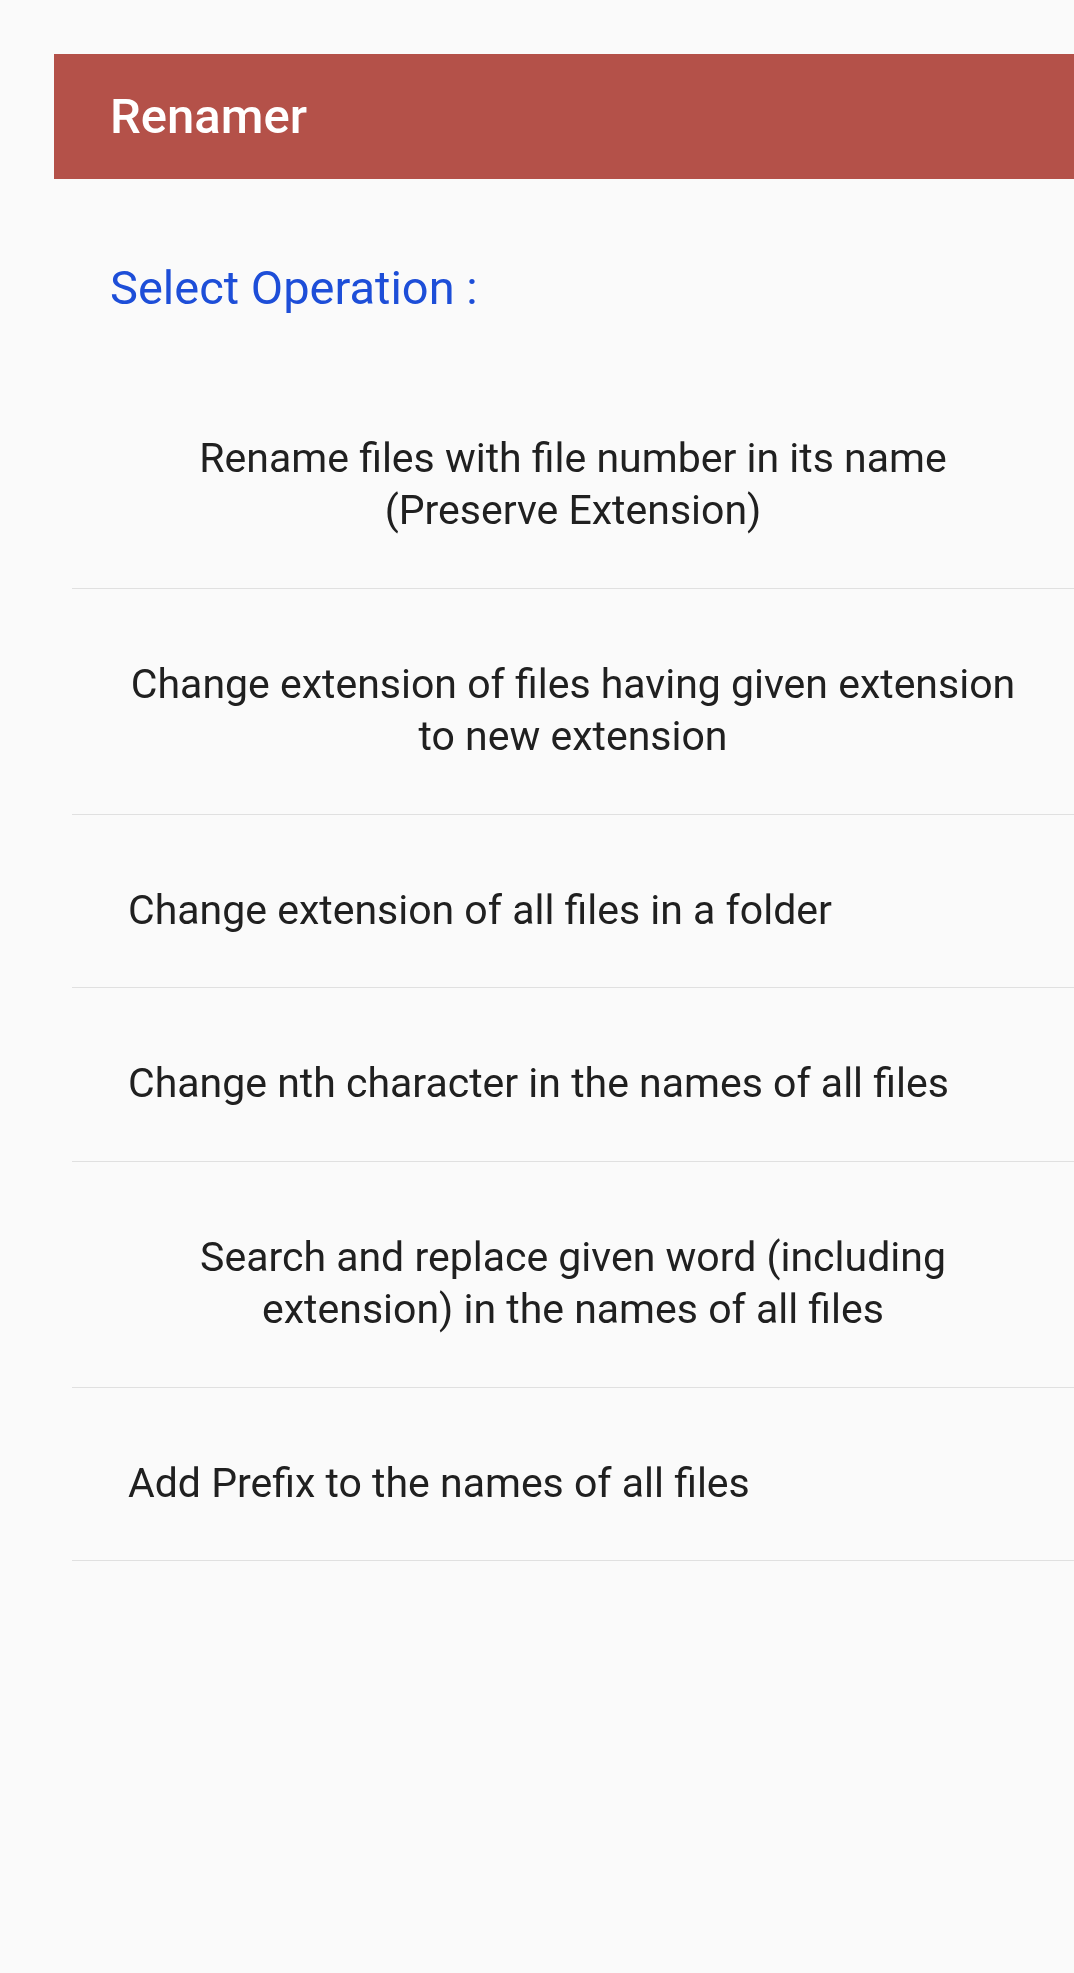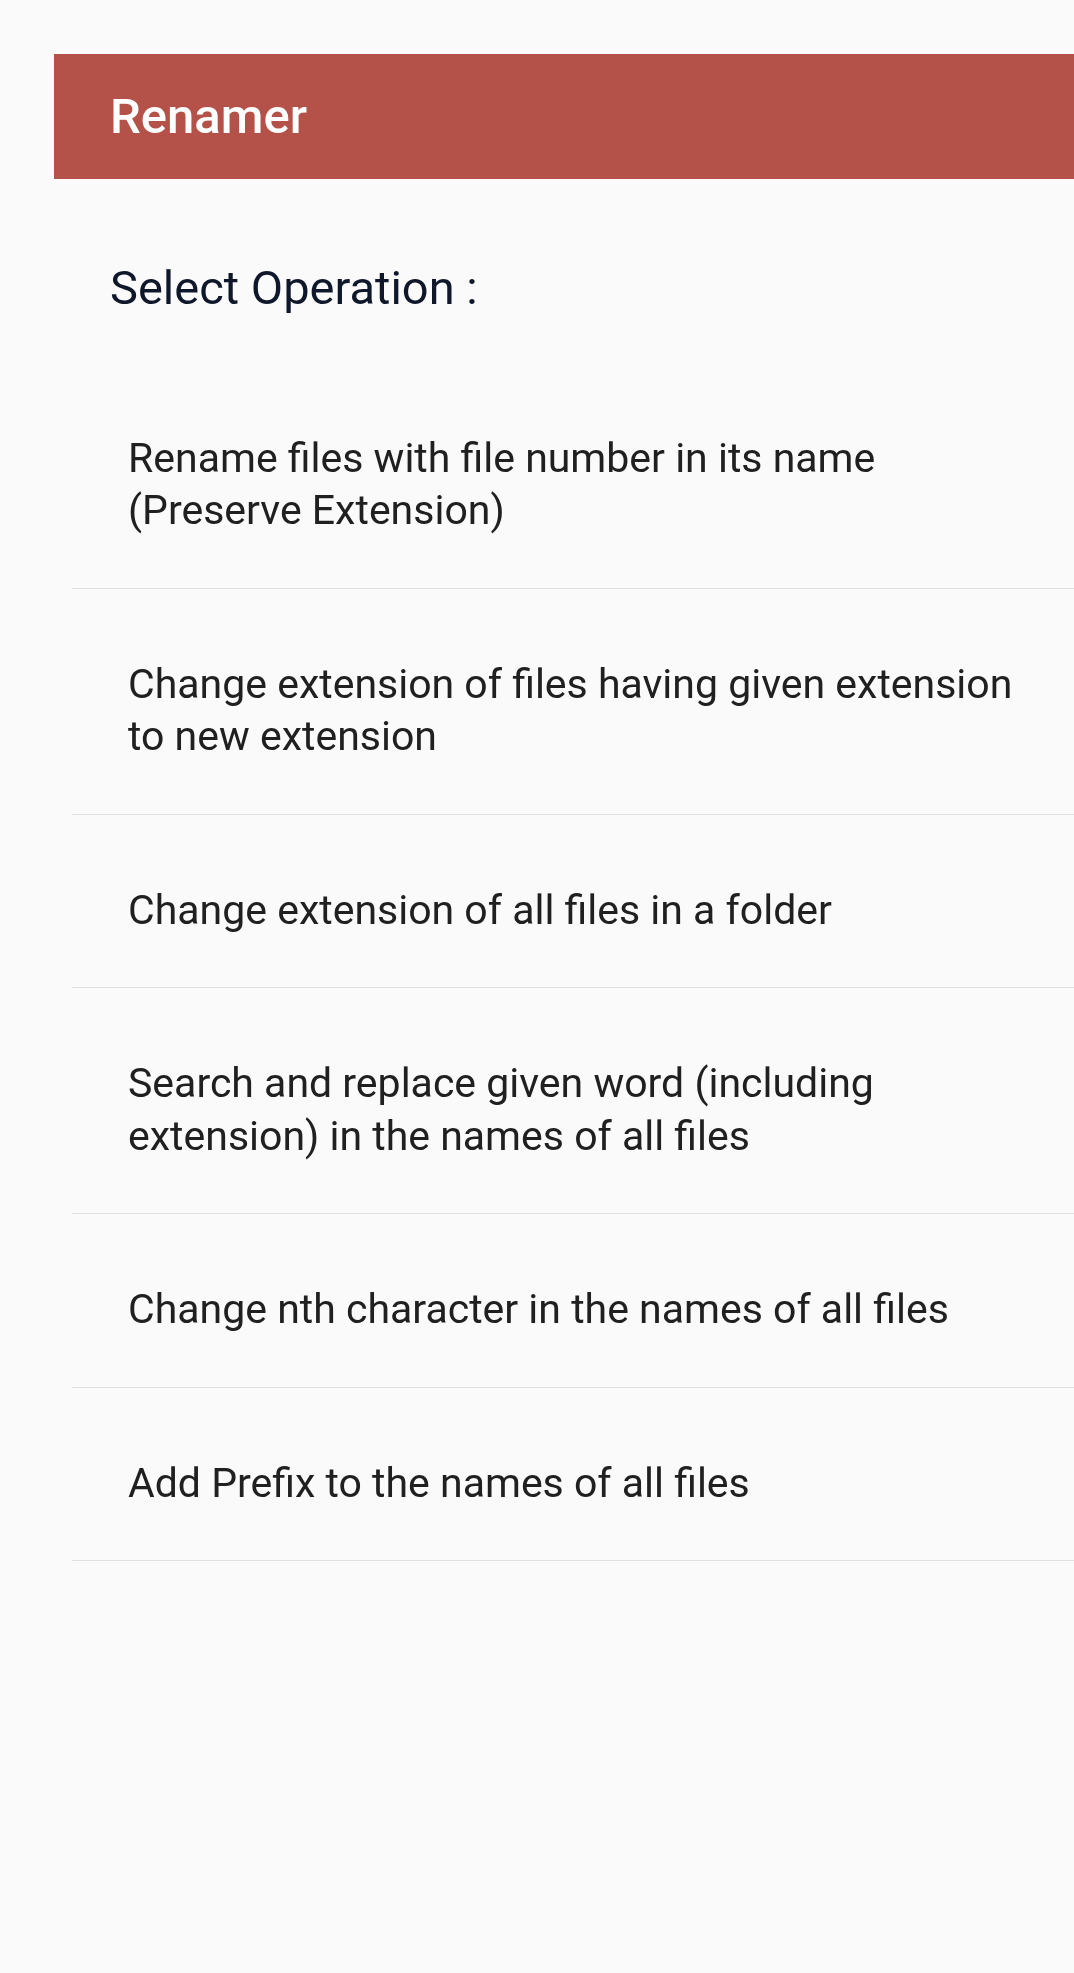--- a/index.html
+++ b/index.html
@@ -23,36 +23,37 @@
     }
     .app-title {
       color: #ffffff;
       font-size: 49px;
       font-weight: 500;
     }
     .content {
       padding-top: 45px;
     }
     .section-header {
-      color: #0f172a;
+      color: #1d4ed8;
       font-size: 47px;
       font-weight: 400;
       padding-left: 38px;
       padding-bottom: 48px;
     }
     .list-item {
       padding: 33px 38px;
       border-bottom: 1px solid #e0e0e0;
       font-size: 41px;
       color: #202020;
       line-height: 1.28;
       cursor: pointer;
       min-height: 131px;
       display: flex;
       align-items: center;
+      text-align: center;
     }
   </style>
 </head>
 <body>
 
 <div class="app-bar">
   <span class="app-title">Renamer</span>
 </div>
 
 <div class="content">
@@ -61,21 +62,21 @@
   <div class="list-item">
     <span>Rename files with file number in its name (Preserve Extension)</span>
   </div>
   <div class="list-item">
     <span>Change extension of files having given extension to new extension</span>
   </div>
   <div class="list-item">
     <span>Change extension of all files in a folder</span>
   </div>
   <div class="list-item">
-    <span>Search and replace given word (including extension) in the names of all files</span>
+    <span>Change nth character in the names of all files</span>
   </div>
   <div class="list-item">
-    <span>Change nth character in the names of all files</span>
+    <span>Search and replace given word (including extension) in the names of all files</span>
   </div>
   <div class="list-item">
     <span>Add Prefix to the names of all files</span>
   </div>
 </div>
 
 </body></html>

